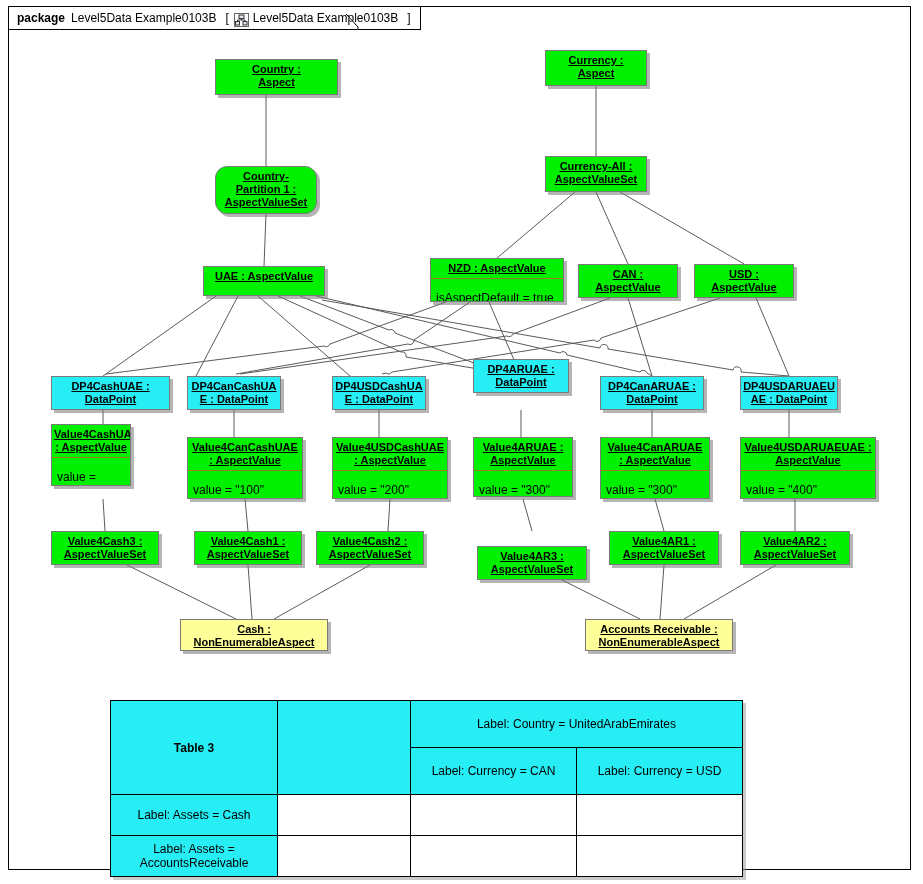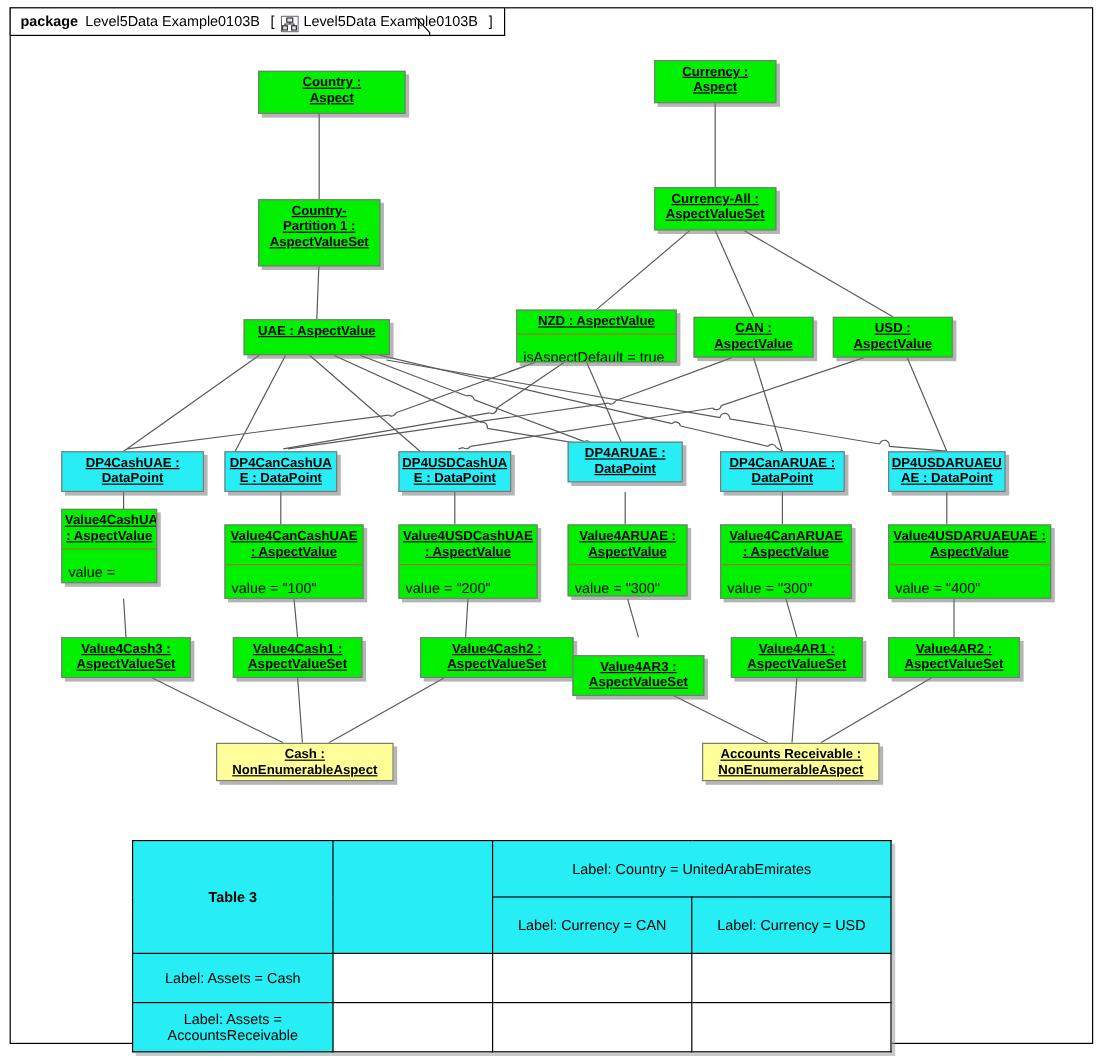--- a/index.html
+++ b/index.html
@@ -239,21 +239,21 @@
     </g>
   </svg>
 
   <div id="node-layer">
       <div class="node green" style="left: 215px; top: 59px; width: 123px; height: 36px;">
         <div class="hdr"><span>Country :</span><br><span>Aspect</span><br></div>
       </div>
       <div class="node green" style="left: 545px; top: 50px; width: 102px; height: 36px;">
         <div class="hdr"><span>Currency :</span><br><span>Aspect</span><br></div>
       </div>
-      <div class="node green" style="left: 215px; top: 166px; width: 102px; height: 56px;">
+      <div class="node green" style="left: 215px; top: 166px; width: 102px; height: 48px; border-radius: 12px;">
         <div class="hdr"><span>Country-</span><br><span>Partition 1 :</span><br><span>AspectValueSet</span><br></div>
       </div>
       <div class="node green" style="left: 545px; top: 156px; width: 102px; height: 36px;">
         <div class="hdr"><span>Currency-All :</span><br><span>AspectValueSet</span><br></div>
       </div>
       <div class="node green" style="left: 203px; top: 266px; width: 122px; height: 30px;">
         <div class="hdr"><span>UAE : AspectValue</span><br></div>
       </div>
       <div class="node green" style="left: 430px; top: 258px; width: 134px; height: 44px;">
         <div class="hdr"><span>NZD : AspectValue</span><br></div>
@@ -267,21 +267,21 @@
       </div>
       <div class="node cyan" style="left: 51px; top: 376px; width: 119px; height: 34px;">
         <div class="hdr"><span>DP4CashUAE :</span><br><span>DataPoint</span><br></div>
       </div>
       <div class="node cyan" style="left: 187px; top: 376px; width: 94px; height: 34px;">
         <div class="hdr"><span>DP4CanCashUA</span><br><span>E : DataPoint</span><br></div>
       </div>
       <div class="node cyan" style="left: 332px; top: 376px; width: 94px; height: 34px;">
         <div class="hdr"><span>DP4USDCashUA</span><br><span>E : DataPoint</span><br></div>
       </div>
-      <div class="node cyan" style="left: 473px; top: 368px; width: 96px; height: 34px;">
+      <div class="node cyan" style="left: 473px; top: 359px; width: 96px; height: 34px;">
         <div class="hdr"><span>DP4ARUAE :</span><br><span>DataPoint</span><br></div>
       </div>
       <div class="node cyan" style="left: 600px; top: 376px; width: 104px; height: 34px;">
         <div class="hdr"><span>DP4CanARUAE :</span><br><span>DataPoint</span><br></div>
       </div>
       <div class="node cyan" style="left: 740px; top: 376px; width: 98px; height: 34px;">
         <div class="hdr"><span>DP4USDARUAEU</span><br><span>AE : DataPoint</span><br></div>
       </div>
       <div class="node green" style="left: 51px; top: 424px; width: 80px; height: 62px;">
         <div class="hdr"><span>Value4CashUAE</span><br><span>: AspectValue</span><br></div>
@@ -306,21 +306,21 @@
       <div class="node green" style="left: 740px; top: 437px; width: 136px; height: 62px;">
         <div class="hdr"><span>Value4USDARUAEUAE :</span><br><span>AspectValue</span><br></div>
         <div class="cmp">value = "400"</div>
       </div>
       <div class="node green" style="left: 51px; top: 531px; width: 108px; height: 34px;">
         <div class="hdr"><span>Value4Cash3 :</span><br><span>AspectValueSet</span><br></div>
       </div>
       <div class="node green" style="left: 194px; top: 531px; width: 108px; height: 34px;">
         <div class="hdr"><span>Value4Cash1 :</span><br><span>AspectValueSet</span><br></div>
       </div>
-      <div class="node green" style="left: 350px; top: 531px; width: 128px; height: 34px;">
+      <div class="node green" style="left: 316px; top: 531px; width: 108px; height: 34px;">
         <div class="hdr"><span>Value4Cash2 :</span><br><span>AspectValueSet</span><br></div>
       </div>
       <div class="node green" style="left: 477px; top: 546px; width: 110px; height: 34px;">
         <div class="hdr"><span>Value4AR3 :</span><br><span>AspectValueSet</span><br></div>
       </div>
       <div class="node green" style="left: 609px; top: 531px; width: 110px; height: 34px;">
         <div class="hdr"><span>Value4AR1 :</span><br><span>AspectValueSet</span><br></div>
       </div>
       <div class="node green" style="left: 740px; top: 531px; width: 110px; height: 34px;">
         <div class="hdr"><span>Value4AR2 :</span><br><span>AspectValueSet</span><br></div>

